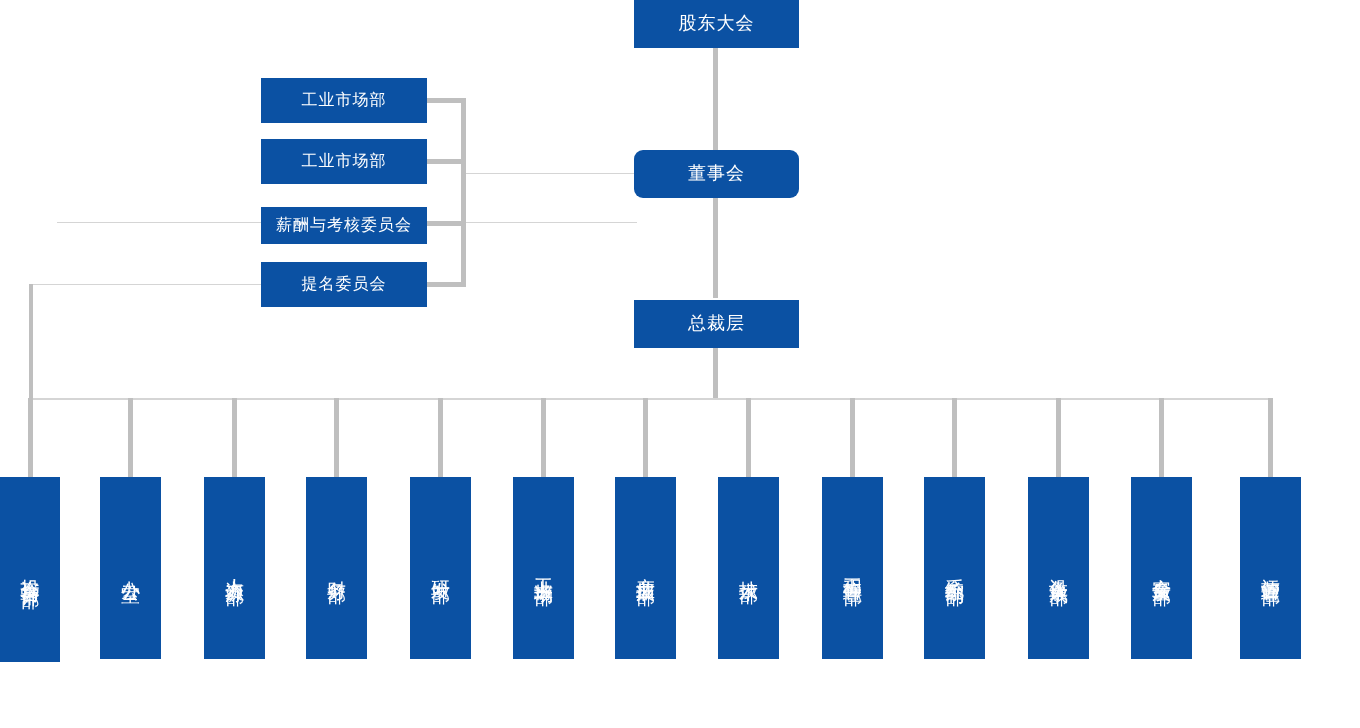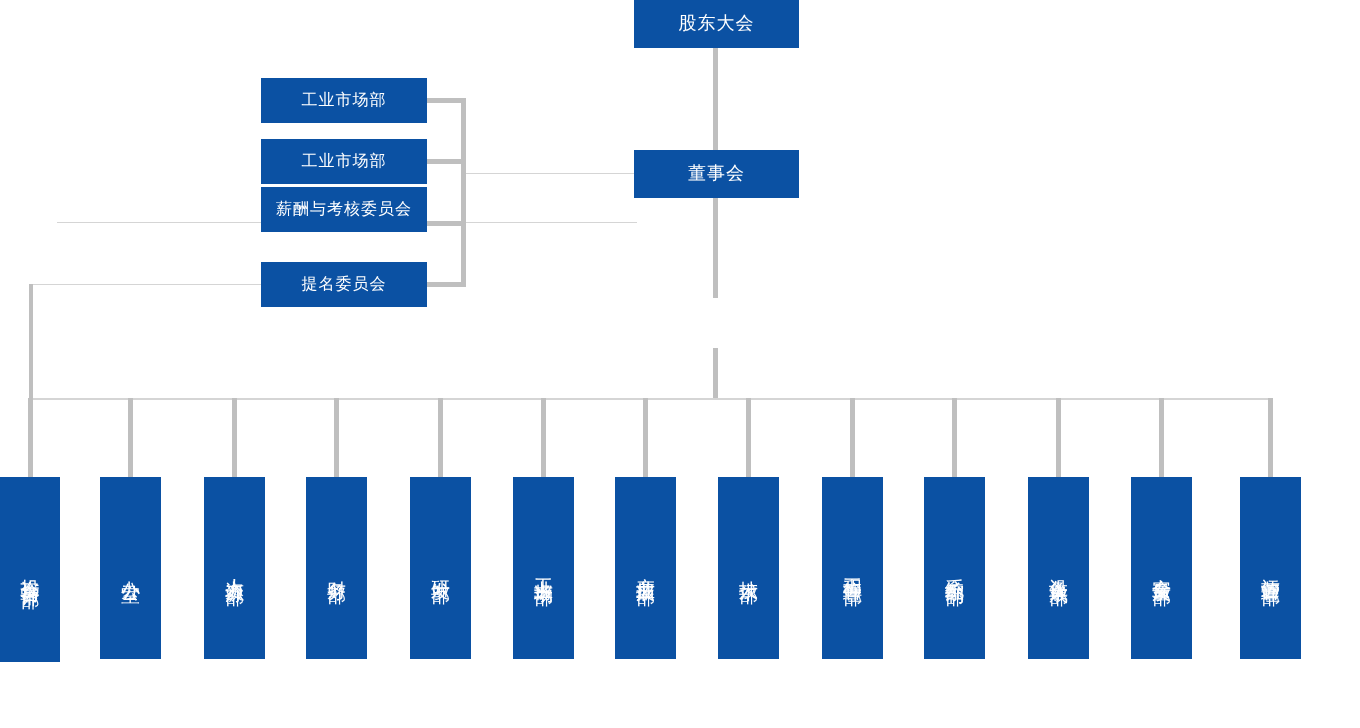--- a/index.html
+++ b/index.html
@@ -109,34 +109,37 @@
   <div class="conn" style="left:850px; top:398px; width:5px; height:80px;"></div>
   <div class="conn" style="left:952px; top:398px; width:5px; height:80px;"></div>
   <div class="conn" style="left:1056px; top:398px; width:5px; height:80px;"></div>
   <div class="conn" style="left:1159px; top:398px; width:5px; height:80px;"></div>
   <div class="conn" style="left:1268px; top:398px; width:5px; height:80px;"></div>
 
   <div class="node horiz" style="left:634px; top:0px; width:165px; height:48px;">
     <span class="node-label">股东大会</span>
   </div>
 
-  <div class="node horiz" style="left:634px; top:150px; width:165px; height:48px;">
+  <div class="node horiz" style="left:634px; top:150px; width:165px; height:48px;border-radius:9px;">
     <span class="node-label">董事会</span>
   </div>
 
+  <div class="node horiz" style="left:634px; top:300px; width:165px; height:48px;">
+    <span class="node-label">总裁层</span>
+  </div>
 
   <div class="node committee" style="left:261px; top:78px; width:166px; height:45px;">
     <span class="node-label">工业市场部</span>
   </div>
 
   <div class="node committee" style="left:261px; top:139px; width:166px; height:45px;">
     <span class="node-label">工业市场部</span>
   </div>
 
-  <div class="node committee" style="left:261px; top:187px; width:166px; height:45px;">
+  <div class="node committee" style="left:261px; top:207px; width:166px; height:37px;">
     <span class="node-label">薪酬与考核委员会</span>
   </div>
 
   <div class="node committee" style="left:261px; top:262px; width:166px; height:45px;">
     <span class="node-label">提名委员会</span>
   </div>
 
   <div class="node vert" style="left:0px; top:477px; width:60px; height:185px;">
     <span class="node-label">投资与审计部</span>
   </div>

